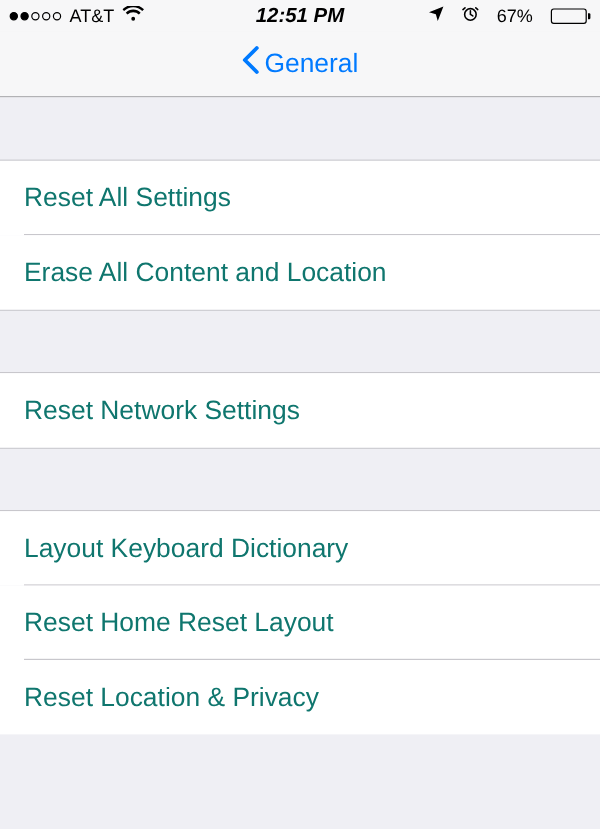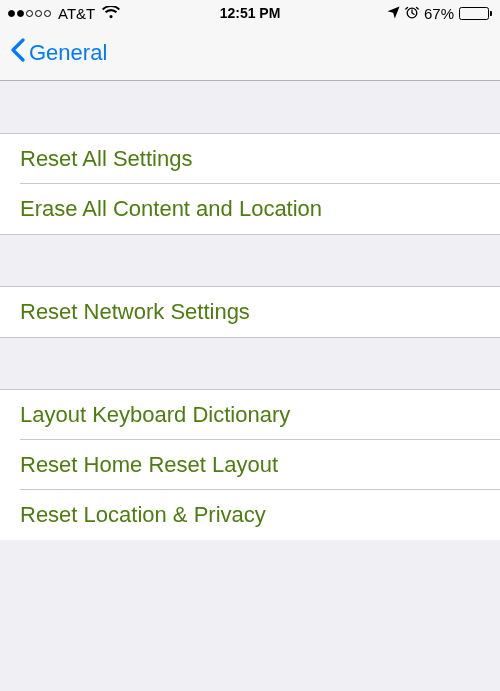--- a/index.html
+++ b/index.html
@@ -48,27 +48,28 @@
       font-size: 15px;
       margin-left: 2px;
     }
     .wifi-icon {
       margin-left: 2px;
     }
     .status-center {
       position: absolute;
       left: 50%;
       transform: translateX(-50%);
-      font-size: 14px;
+      font-size: 17px;
       font-weight: 600;
+      font-style: italic;
     }
     .status-right {
       display: flex;
       align-items: center;
-      gap: 5px;
+      gap: 15px;
       justify-content: space-between;
     }
     .battery-pct {
       font-size: 15px;
     }
     .battery {
       display: inline-flex;
       align-items: center;
     }
     .battery-body {
@@ -93,20 +94,21 @@
       border-radius: 0 1px 1px 0;
     }
     .nav-bar {
       height: 55px;
       background: #f7f7f8;
       border-bottom: 1px solid #b2b2b5;
       display: flex;
       align-items: center;
       position: relative;
       padding: 0 10px;
+      justify-content: center;
     }
     .back-button {
       display: flex;
       align-items: center;
       color: #007aff;
       font-size: 22px;
       cursor: pointer;
     }
     .back-chevron {
       margin-right: 4px;
@@ -121,25 +123,25 @@
     }
     .section-gap {
       height: 53px;
       border-bottom: 1px solid #c8c7cc;
     }
     .section-gap.inner {
       border-top: 1px solid #c8c7cc;
     }
     .list-item {
       background: #fff;
-      height: 50px;
+      height: 62px;
       display: flex;
       align-items: center;
       padding: 0 20px;
-      color: #4d7c0f;
+      color: #0f766e;
       font-size: 22px;
       cursor: pointer;
       position: relative;
     }
     .list-item.sep::after {
       content: "";
       position: absolute;
       left: 20px;
       right: 0;
       bottom: 0;

